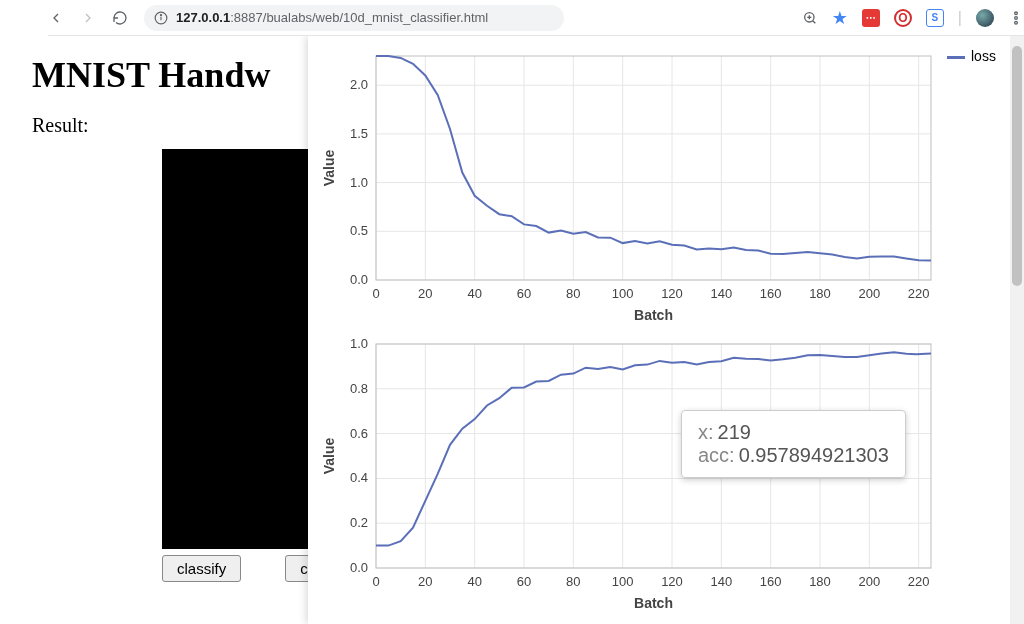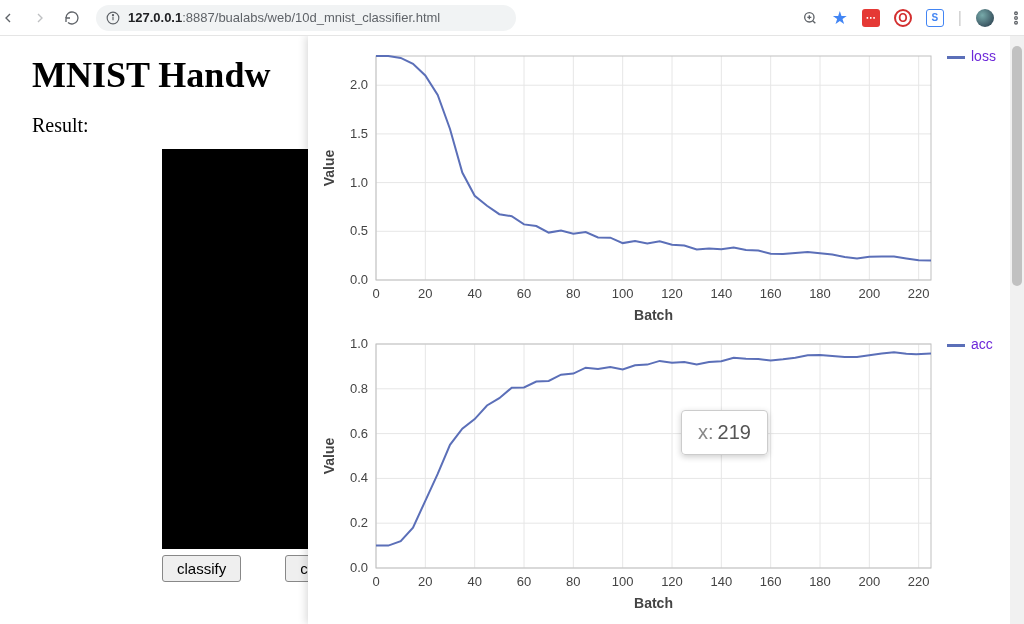--- a/index.html
+++ b/index.html
@@ -1,20 +1,20 @@
 <!DOCTYPE html>
 <html><head>
 <meta charset="utf-8">
 <style>
   * { box-sizing: border-box; }
   body { margin:0; font-family: Arial, Helvetica, sans-serif; background:#fff; }
   
   .chrome-bar {
     height:36px; background:#fff; display:flex; align-items:center;
-    padding:0 0; gap:16px; border-bottom:1px solid #e5e5e5;
+    padding:0 0; gap:16px; border-bottom:1px solid #e5e5e5;margin-left:48px;
   }
   .chrome-icon { width:16px; height:16px; display:flex; align-items:center; justify-content:center; color:#5f6368; }
   .chrome-icon svg { width:16px; height:16px; stroke:#5f6368; fill:none; stroke-width:2; }
   .url-box {
     flex:0 0 auto; min-width:420px; height:26px; background:#f1f3f4;
     border-radius:14px; display:flex; align-items:center; padding:0 10px;
     font-size:13px; color:#202124; gap:8px;
   }
   .url-box .host { color:#202124; font-weight:600; }
   .url-box .path { color:#5f6368; }
@@ -46,21 +46,21 @@
     position:absolute; top:0; right:0; width:716px; height:588px;
     background:#fff; box-shadow:-2px 0 8px rgba(0,0,0,.15);
     padding:6px 4px 6px 8px; overflow:hidden;
   }
   .chart-scroll { position:absolute; right:0; top:0; bottom:0; width:14px; background:#f1f1f1; }
   .chart-scroll .thumb { position:absolute; left:2px; right:2px; top:10px; height:240px; background:#c1c1c1; border-radius:5px; }
 
   .chart-wrap { position:relative; height:288px; display:flex; }
   .chart-svg-box { width:625px; height:100%; }
   .legend {
-    width:70px; padding:6px 0 0 6px; font-size:14px; color:#6d28d9;
+    width:70px; padding:6px 0 0 6px; font-size:14px; color:#000000;
     display:flex; align-items:flex-start; gap:6px;
   }
   .legend .swatch { width:18px; height:3px; background:#5b6fb8; margin-top:8px; }
 
   .tooltip {
     position:absolute; background:rgba(255,255,255,.98); border:1px solid #ccc;
     border-radius:4px; box-shadow:0 2px 6px rgba(0,0,0,.2);
     padding:10px 16px; font-size:20px; color:#555;
   }
   .tooltip .lbl { color:#888; margin-right:4px; }
@@ -216,25 +216,22 @@
             <text x="52" y="107.6" font-size="13" text-anchor="end">0.6</text>
             <line x1="60" y1="58.79999999999998" x2="615" y2="58.79999999999998" stroke="#e6e6e6"></line>
             <text x="52" y="62.79999999999998" font-size="13" text-anchor="end">0.8</text>
             <line x1="60" y1="14" x2="615" y2="14" stroke="#e6e6e6"></line>
             <text x="52" y="18" font-size="13" text-anchor="end">1.0</text>
             <rect x="60" y="14" width="555" height="224" fill="none" stroke="#bfbfbf"></rect>
             <path d="M60.0 215.6 L72.3 215.6 L84.7 211.1 L97.0 197.7 L109.3 170.8 L121.7 143.9 L134.0 114.8 L146.3 98.7 L158.7 89.1 L171.0 75.5 L183.3 68.2 L195.7 57.7 L208.0 57.5 L220.3 51.6 L232.7 50.9 L245.0 44.7 L257.3 43.6 L269.7 37.7 L282.0 39.0 L294.3 37.1 L306.7 39.4 L319.0 35.2 L331.3 34.6 L343.7 30.9 L356.0 32.8 L368.3 32.0 L380.7 34.5 L393.0 32.0 L405.3 31.2 L417.7 27.8 L430.0 28.8 L442.3 28.9 L454.7 30.6 L467.0 29.3 L479.3 27.7 L491.7 25.2 L504.0 25.1 L516.3 25.9 L528.7 27.1 L541.0 27.0 L553.3 25.3 L565.7 23.6 L578.0 22.3 L590.3 23.8 L600.2 24.2 L615.0 23.4 " fill="none" stroke="#5b6fb8" stroke-width="2"></path>
             <text x="337.5" y="278" font-size="14" font-weight="bold" text-anchor="middle">Batch</text>
             <text x="18" y="126" font-size="14" font-weight="bold" text-anchor="middle" transform="rotate(-90 18 126)">Value</text>
           </svg></div>
-      <div class="legend">
-        <span class="swatch"></span>
-        <span>acc</span>
-      </div>
       <div class="tooltip" style="left:365px; top:80px">
         <div><span class="lbl">x:</span><span>219</span></div>
+        <div><span class="lbl">acc:</span><span>0.957894921303</span></div>
       </div>
     </div>
     <div class="chart-scroll">
         <div class="thumb"></div>
       </div>
   </div>
 </div>
 
 </body></html>

